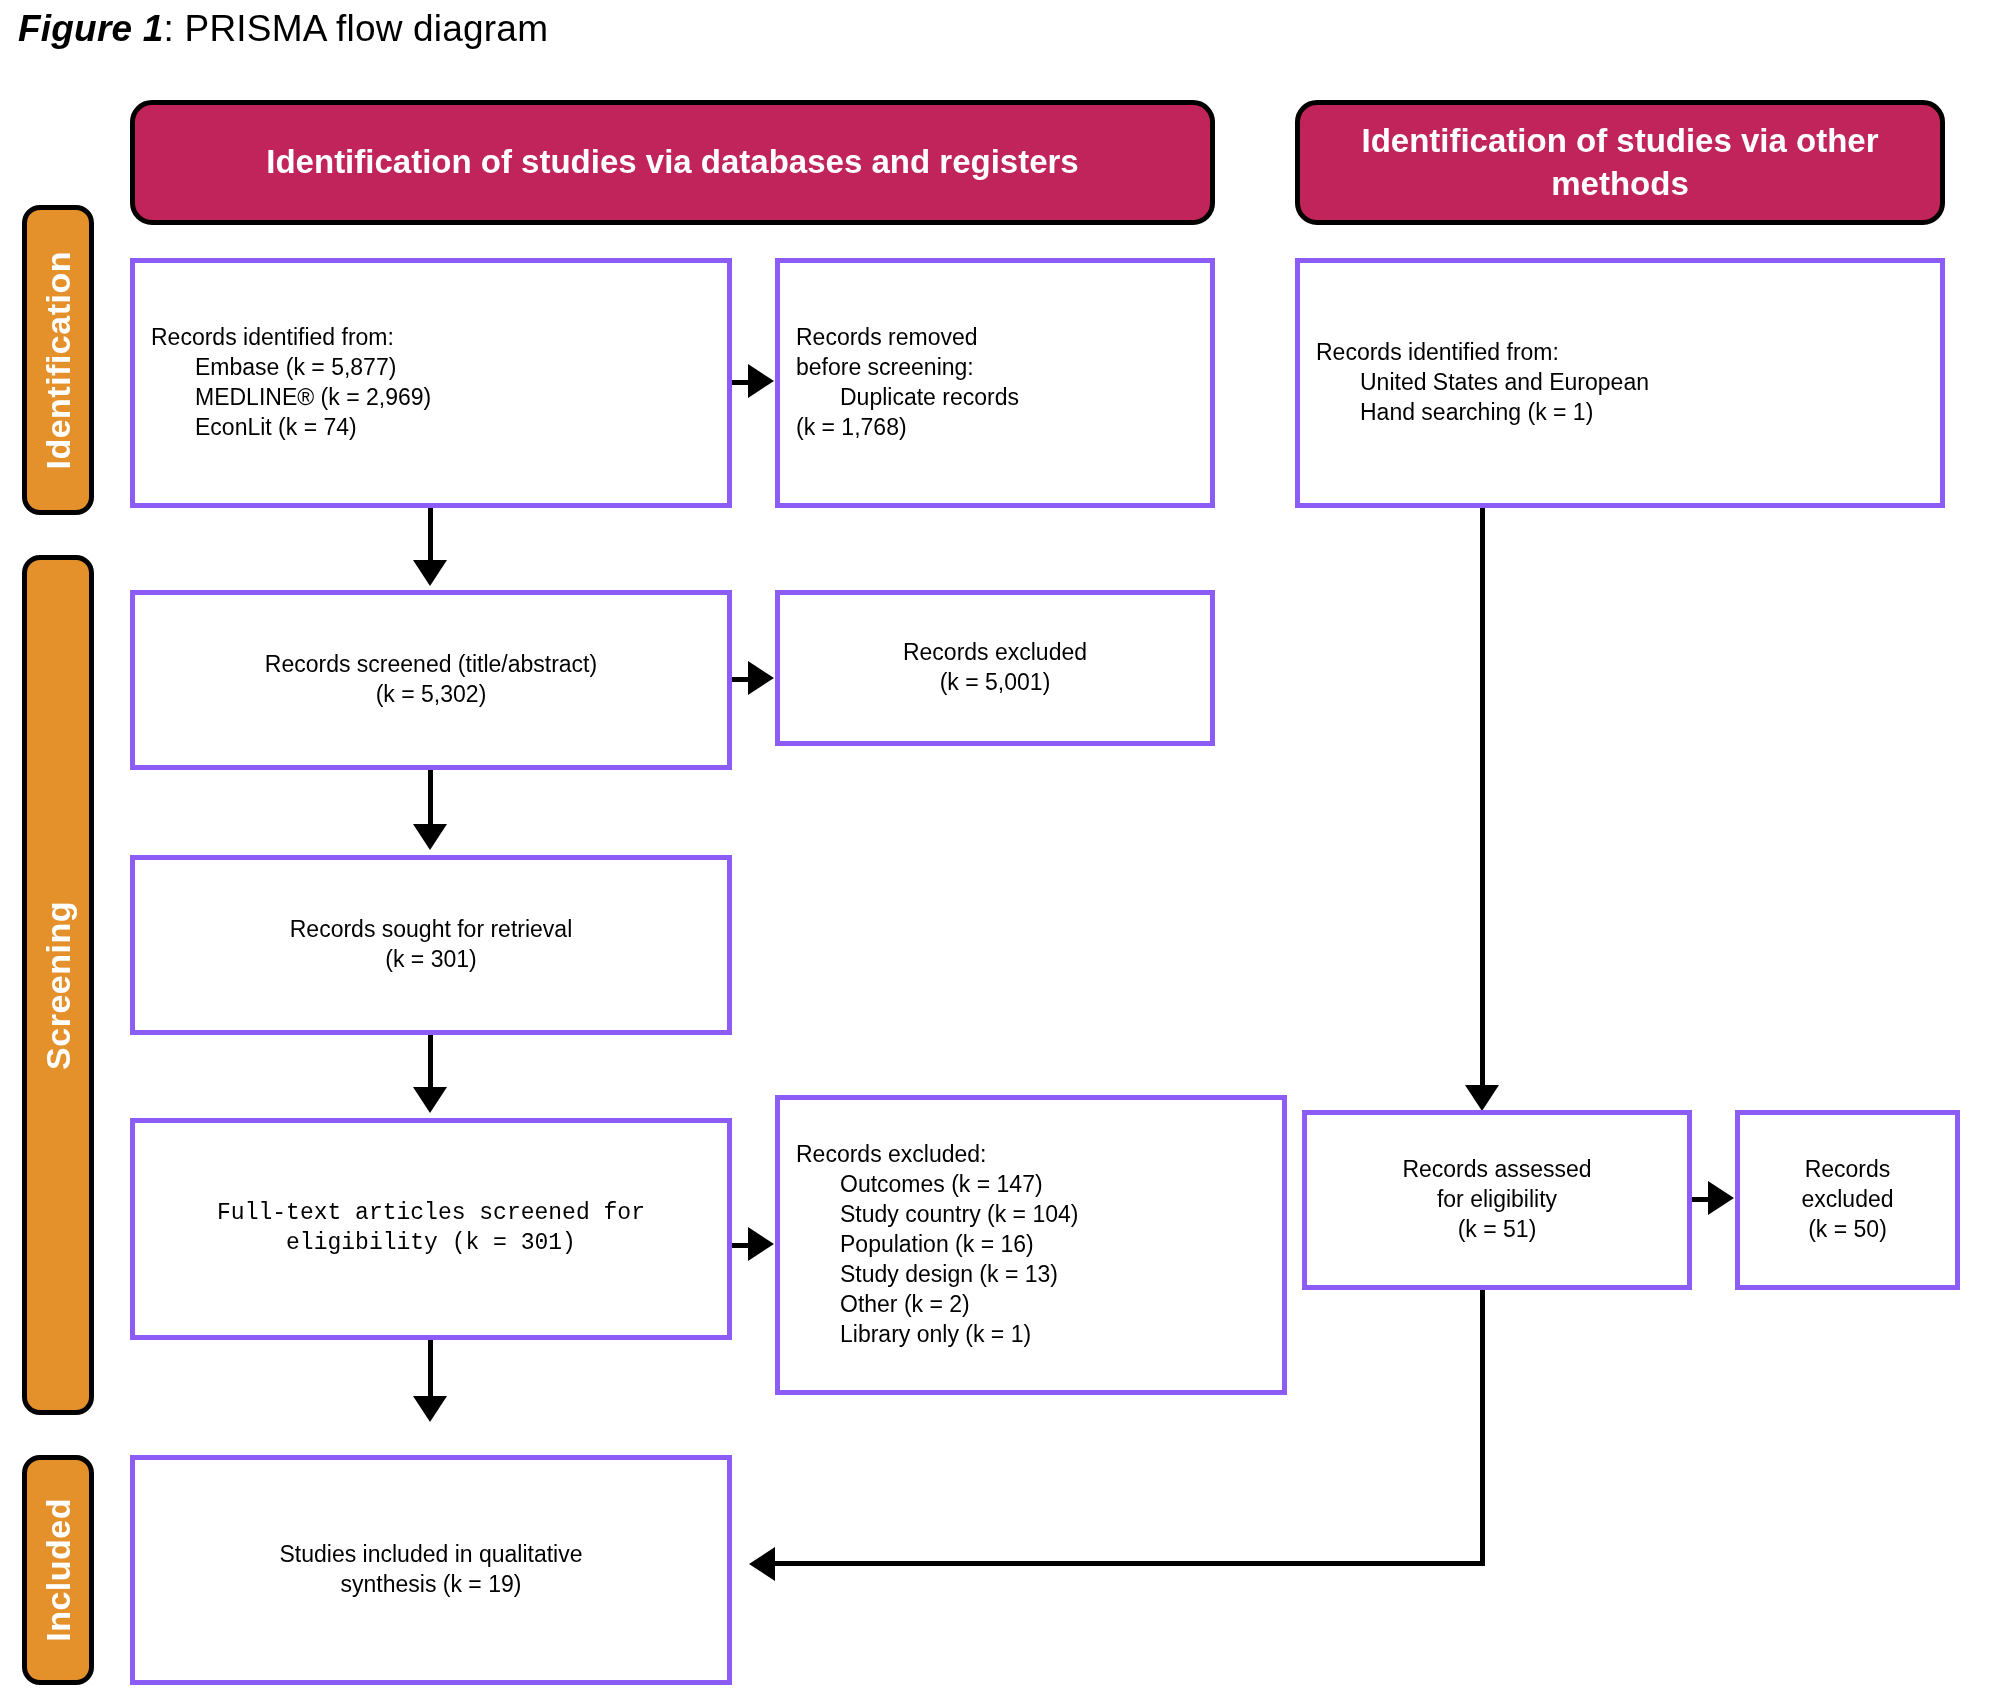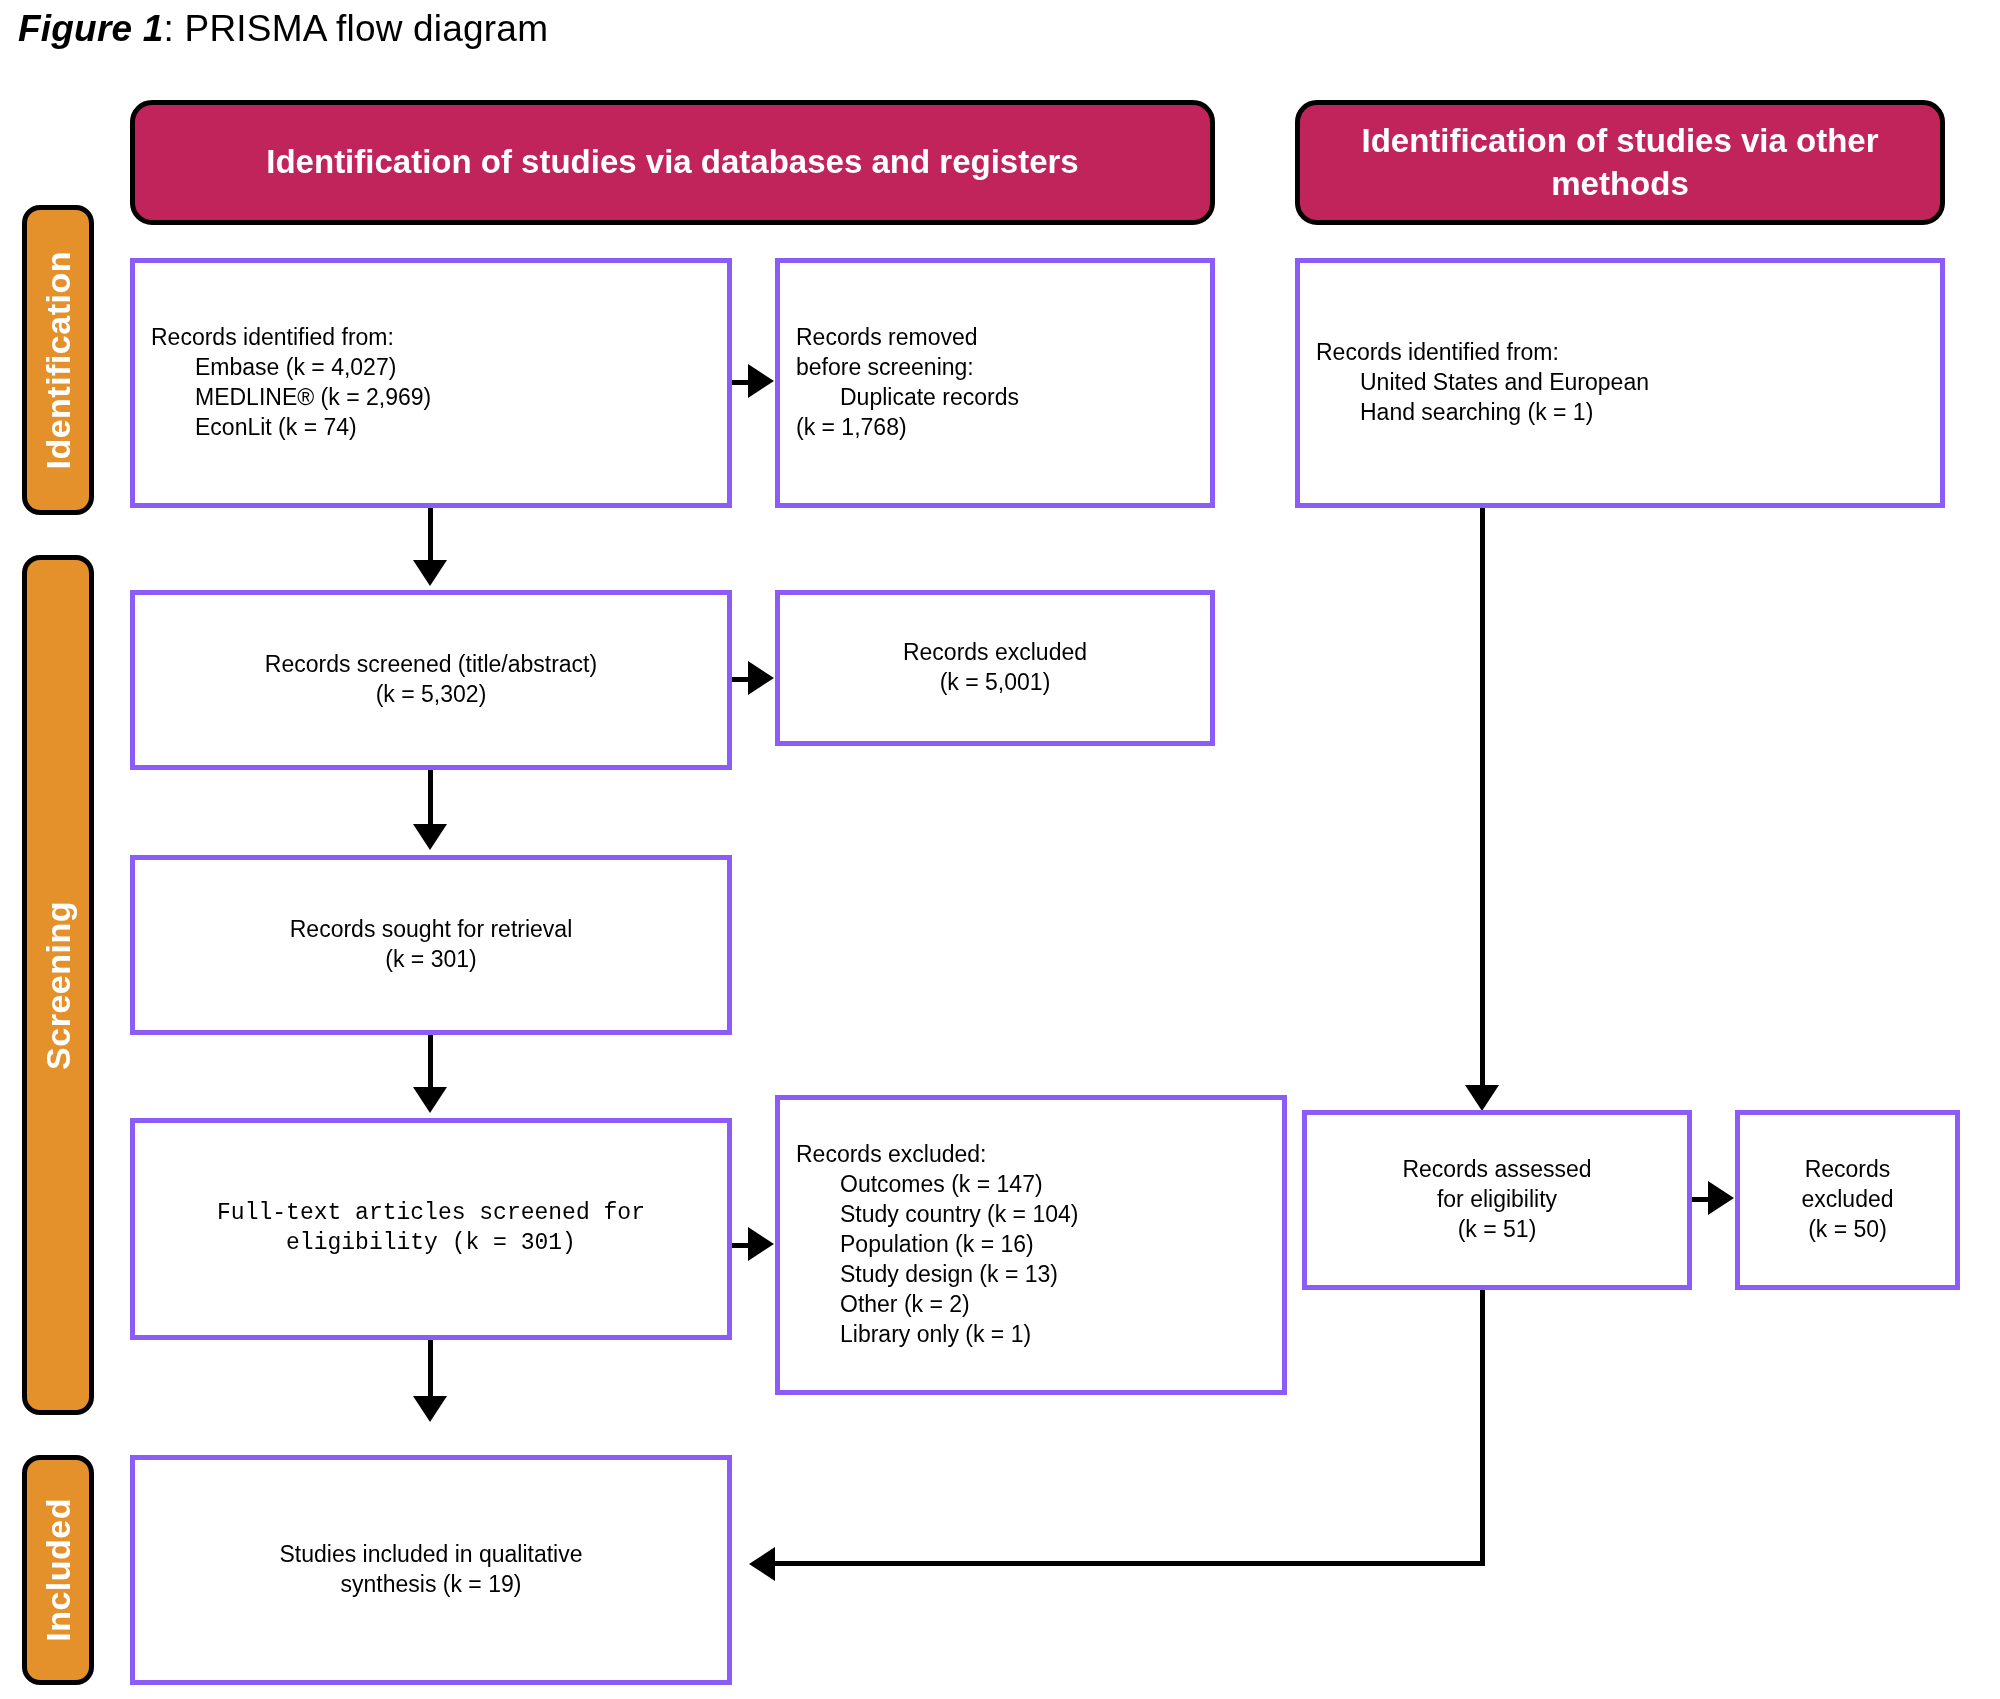--- a/index.html
+++ b/index.html
@@ -117,21 +117,21 @@
 <div class="header-box" style="left:130px; top:100px; width:1085px; height:125px;">
   <span>Identification of studies via databases and registers</span>
 </div>
 
 <div class="header-box" style="left:1295px; top:100px; width:650px; height:125px;">
   <span>Identification of studies via other methods</span>
 </div>
 
 <div class="box left" style="left:130px; top:258px; width:602px; height:250px;">
   <div>Records identified from:</div>
-  <div class="indent">Embase (k = 4,027)</div>
+  <div class="indent">Embase (k = 5,877)</div>
   <div class="indent">MEDLINE® (k = 2,969)</div>
   <div class="indent">EconLit (k = 74)</div>
 </div>
 
 <div class="box left" style="left:775px; top:258px; width:440px; height:250px;">
   <div>Records removed</div>
   <div><span class="ital">before screening</span><span>:</span></div>
   <div class="indent2">Duplicate records</div>
   <div>(k = 1,768)</div>
 </div>

